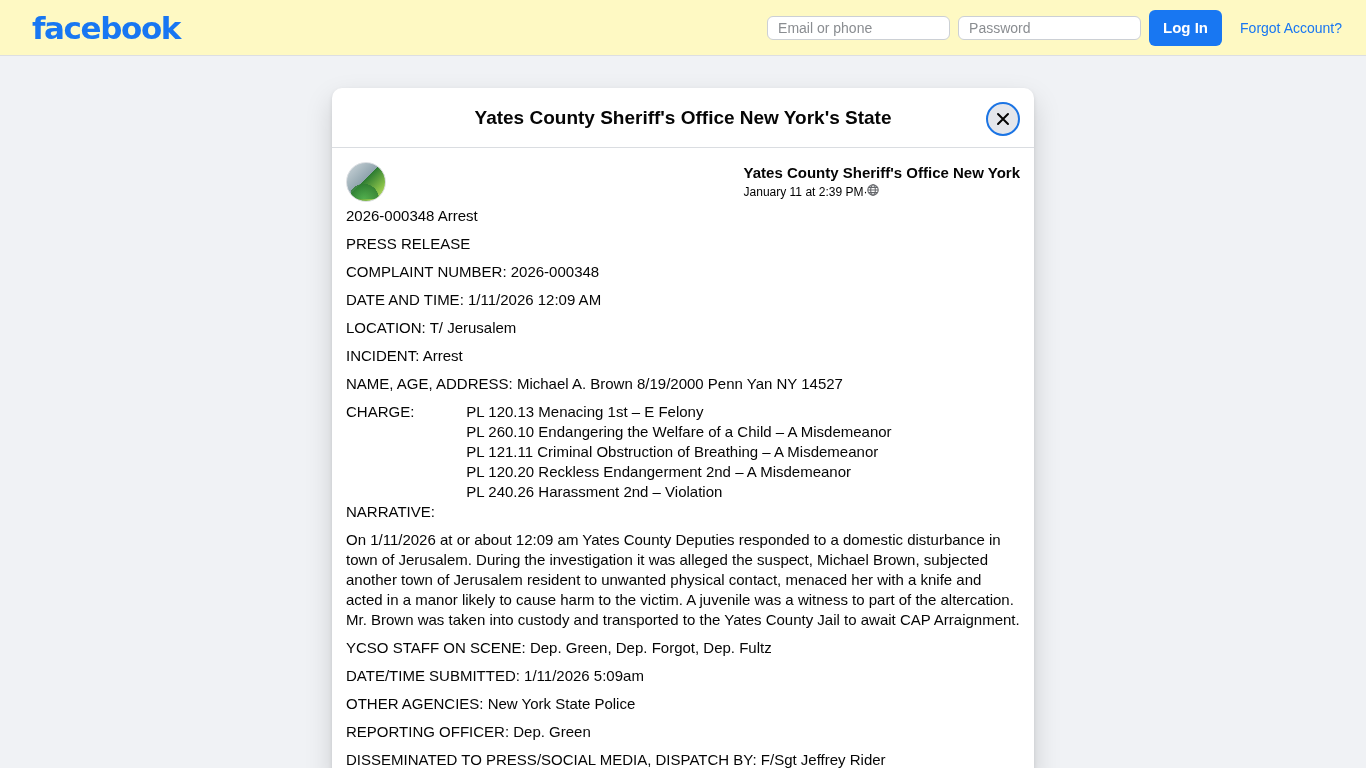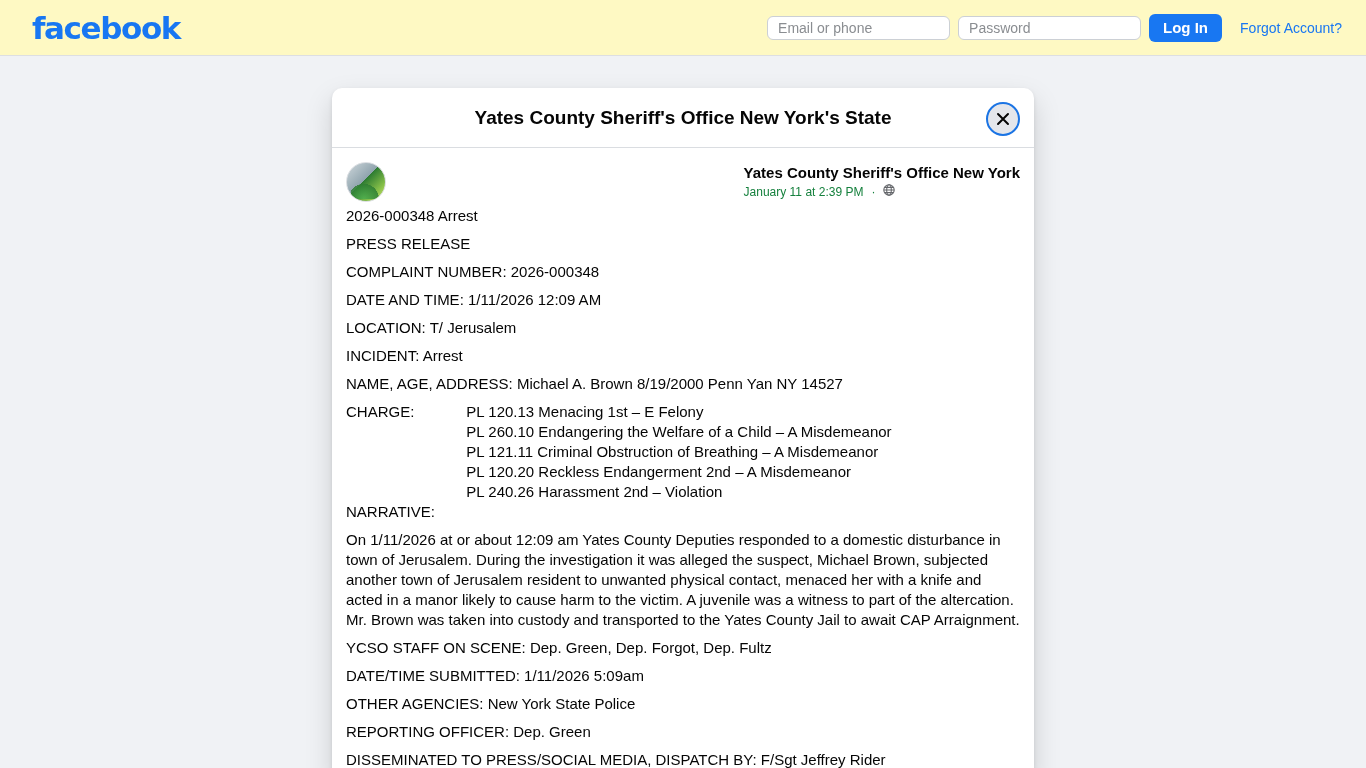--- a/index.html
+++ b/index.html
@@ -41,21 +41,21 @@
     border: 1px solid #ccd0d5;
     border-radius: 6px;
     padding: 0 10px;
     font-size: 14px;
     color: #1c1e21;
     background: #fff;
     outline: none;
   }
   .login-input::placeholder { color: #8a8d91; }
   .login-btn {
-    height: 28px;
+    height: 36px;
     min-width: 68px;
     background: #1877f2;
     color: #fff;
     border: none;
     border-radius: 6px;
     font-size: 15px;
     font-weight: bold;
     cursor: pointer;
     padding: 0 14px;
   }
@@ -144,25 +144,25 @@
   }
   .post-meta { padding-top: 1px; }
   .page-name {
     font-size: 15px;
     font-weight: bold;
     color: #050505;
     line-height: 19px;
   }
   .post-sub {
     font-size: 12px;
-    color: #15803d;
+    color: #000000;
     line-height: 16px;
     display: flex;
     align-items: center;
-    gap: 8px;
+    gap: 0;
     margin-top: 2px;
   }
   .globe-icon { display: inline-block; vertical-align: middle; }
 
   
   .post-text {
     font-size: 15px;
     color: #050505;
     line-height: 20px;
     font-family: "Liberation Sans", sans-serif;

